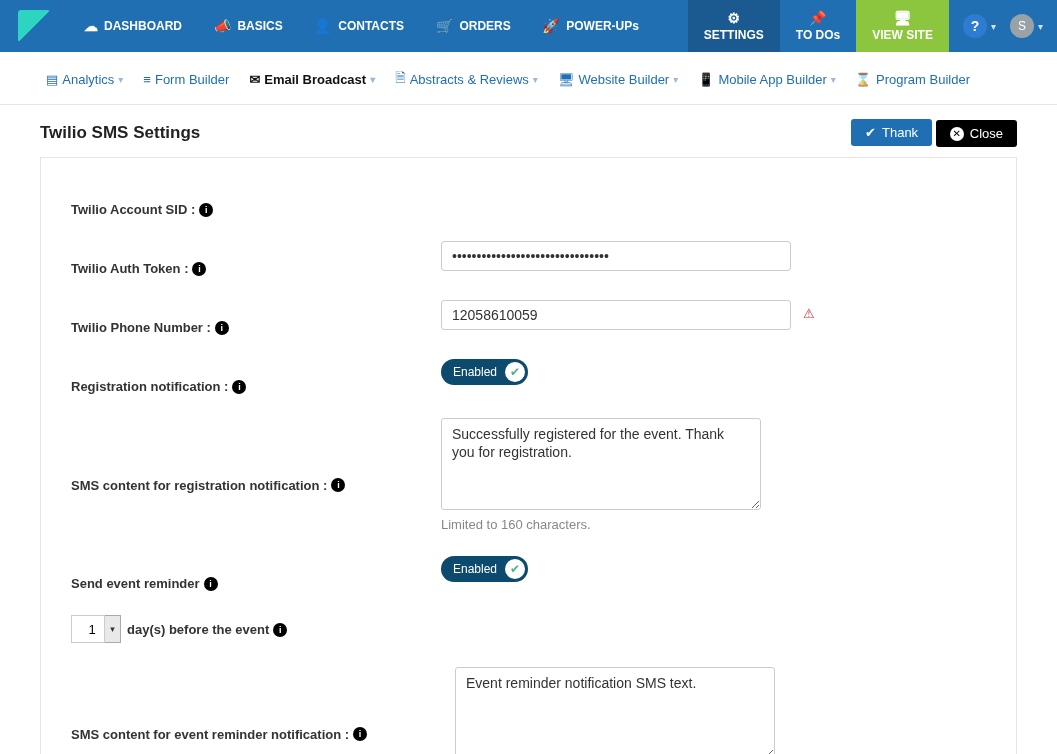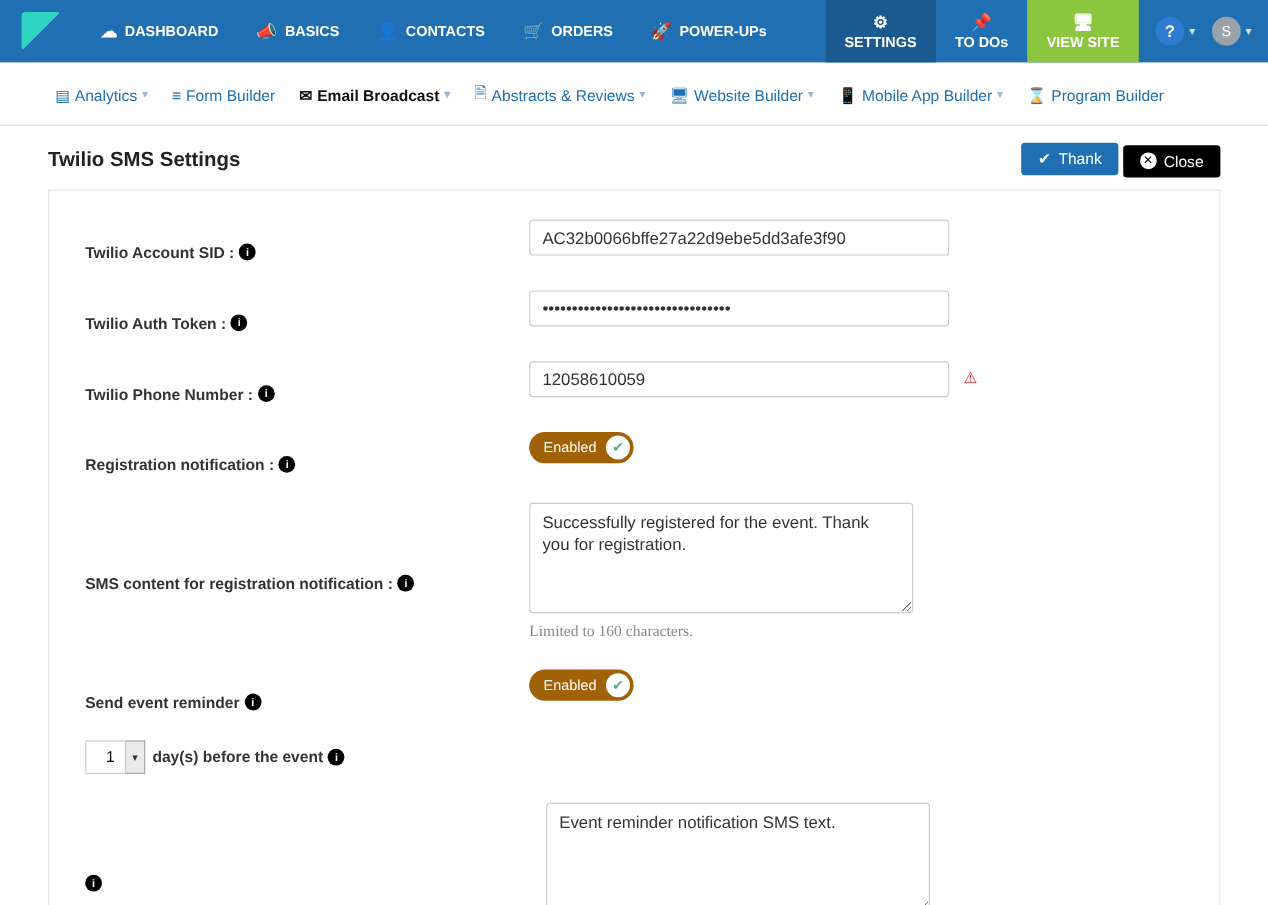--- a/index.html
+++ b/index.html
@@ -31,23 +31,23 @@
   .btn-close{background:#000;}
   
   .panel{margin:0 40px;border:1px solid #e5e5e5;border-bottom:none;padding:24px 30px 10px;}
   .form-row{display:flex;align-items:flex-start;margin-bottom:24px;}
   .form-label{width:370px;text-align:right;font-weight:bold;font-size:13px;padding-right:10px;padding-top:6px;display:flex;justify-content:flex-start;align-items:center;gap:4px;margin-top:14px;}
   .info-ic{display:inline-flex;width:14px;height:14px;border-radius:50%;background:#000;color:#fff;align-items:center;justify-content:center;font-size:9px;font-weight:bold;}
   .form-ctl{flex:0 0 350px;}
   .form-extra{padding-left:12px;padding-top:6px;color:#d9272d;font-size:13px;display:flex;align-items:center;gap:4px;}
   .text-input{width:100%;height:30px;border:1px solid #ccc;border-radius:3px;padding:4px 10px;font-size:14px;color:#333;}
   textarea.text-input{height:92px;resize:both;padding:6px 10px;line-height:1.3;}
-  .help-text{font-size:13px;color:#888;margin-top:4px;font-family:Liberation Serif, serif;}
-  
-  .toggle{display:inline-flex;align-items:center;background:#a16207;color:#fff;border-radius:20px;height:26px;padding:0 3px 0 12px;font-size:12px;gap:8px;cursor:pointer;}
+  .help-text{font-size:13px;color:#888;margin-top:4px;}
+  
+  .toggle{display:inline-flex;align-items:center;background:#0c4a6e;color:#fff;border-radius:20px;height:26px;padding:0 3px 0 12px;font-size:12px;gap:8px;cursor:pointer;}
   .toggle .knob{width:20px;height:20px;border-radius:50%;background:#fff;display:flex;align-items:center;justify-content:center;color:#4cb28e;font-size:12px;}
   
   .num-select{display:inline-flex;align-items:center;}
   .num-select input{width:34px;height:28px;border:1px solid #ccc;text-align:center;padding-left:8px;font-size:13px;}
   .num-select .step{width:16px;height:28px;border:1px solid #aaa;border-left:none;background:#e9e9e9;display:flex;align-items:center;justify-content:center;font-size:9px;cursor:pointer;}
   .inline-label{font-weight:bold;font-size:13px;margin-left:6px;display:inline-flex;align-items:flex-end;gap:4px;}
   .danger-ic{color:#d9272d;font-size:13px;}
 </style>
 </head>
 <body>
@@ -151,21 +151,20 @@
   </div>
 </div>
 
 <div class="panel">
 
   <div class="form-row">
     <div class="form-label">
         <span>Twilio Account SID :</span>
         <span class="info-ic">i</span>
       </div>
-    <div class="form-ctl"><input class="text-input" value="AC32b0066bffe27a22d9ebe5dd3afe3f90" style=""></div>
   </div>
 
   <div class="form-row">
     <div class="form-label">
         <span>Twilio Auth Token :</span>
         <span class="info-ic">i</span>
       </div>
     <div class="form-ctl"><input class="text-input" type="text" value="••••••••••••••••••••••••••••••••" style=""></div>
   </div>
 
@@ -225,20 +224,21 @@
       </span>
       <span class="inline-label">
           <span>day(s) before the event</span>
           <span class="info-ic">i</span>
         </span>
     </div>
   </div>
 
   <div class="form-row" style="align-items:center;">
     <div class="form-label">
+        <span>SMS content for event reminder notification :</span>
         <span class="info-ic">i</span>
       </div>
     <div class="form-ctl" style="flex:0 0 320px;margin-left:14px;">
       <textarea class="text-input" style="">Event reminder notification SMS text.</textarea>
       <div class="help-text">Limited to 160 characters.</div>
     </div>
   </div>
 
 </div>
 

